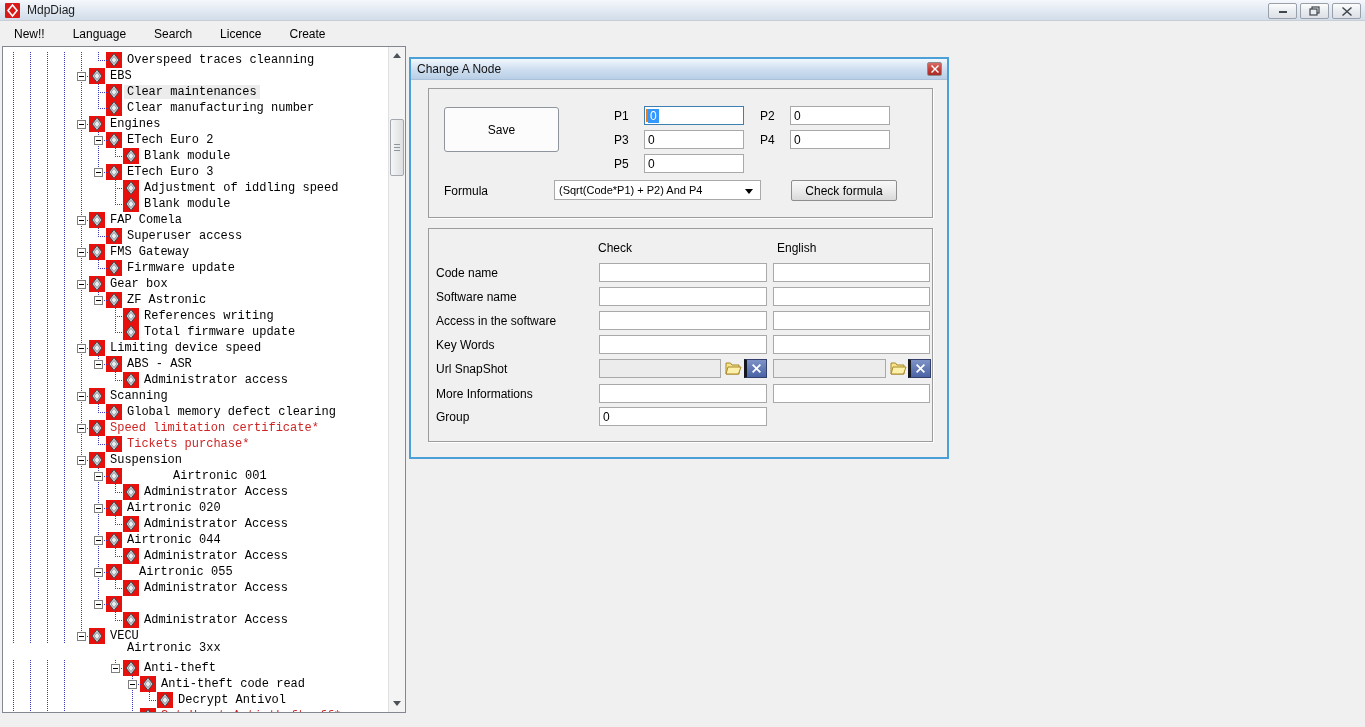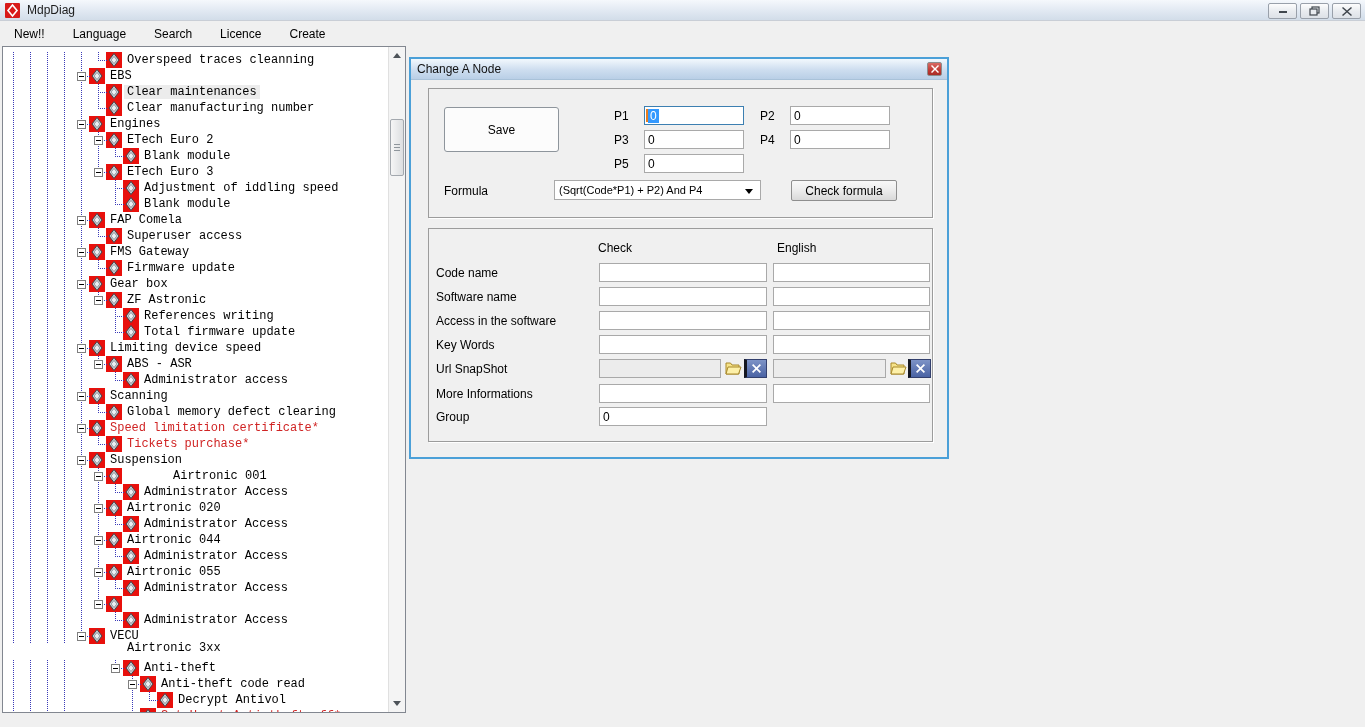--- a/index.html
+++ b/index.html
@@ -671,21 +671,21 @@
         <i class="stubh" style="left: 112px;"></i>
       </div>
       <div class="trow" style="top: 512px;">
     <span class="nicon" style="left: 103px;">
       <svg viewBox="0 0 16 16" width="16" height="16">
         <rect width="16" height="16" fill="#e8100c"></rect>
         <polygon points="8,1.5 13,8 8,14.5 3,8" fill="#c4c9cf" stroke="#3f444a" stroke-width="1"></polygon>
         <polygon points="8,4.5 10.8,8 8,11.5 5.2,8" fill="#eceff2" stroke="#7d858d" stroke-width="0.7"></polygon>
       </svg>
     </span>
-    <span class="nlabel" style="left: 121px;">Airtronic 055</span>
+    <span class="nlabel" style="left: 133px;">Airtronic 055</span>
   <i class="guide" style="left: 10px;"></i>
         <i class="guide" style="left: 27px;"></i>
         <i class="guide" style="left: 44px;"></i>
         <i class="guide" style="left: 61px;"></i>
         <i class="guide" style="left: 78px;"></i>
         <i class="stubv" style="left: 95px; height: 16px;"></i>
         <i class="stubh" style="left: 95px;"></i>
         <i class="ebox" style="left: 91px;"></i>
       </div>
       <div class="trow" style="top: 528px;">

